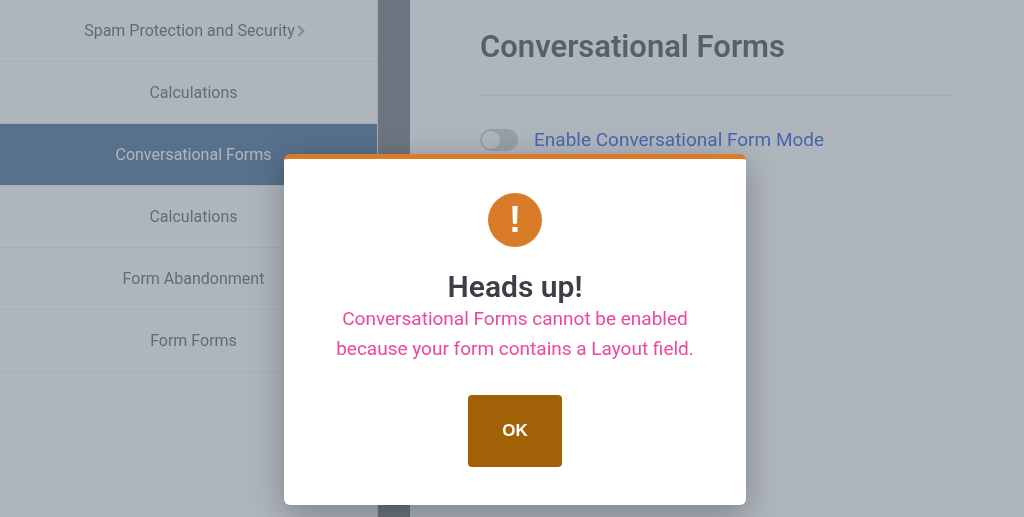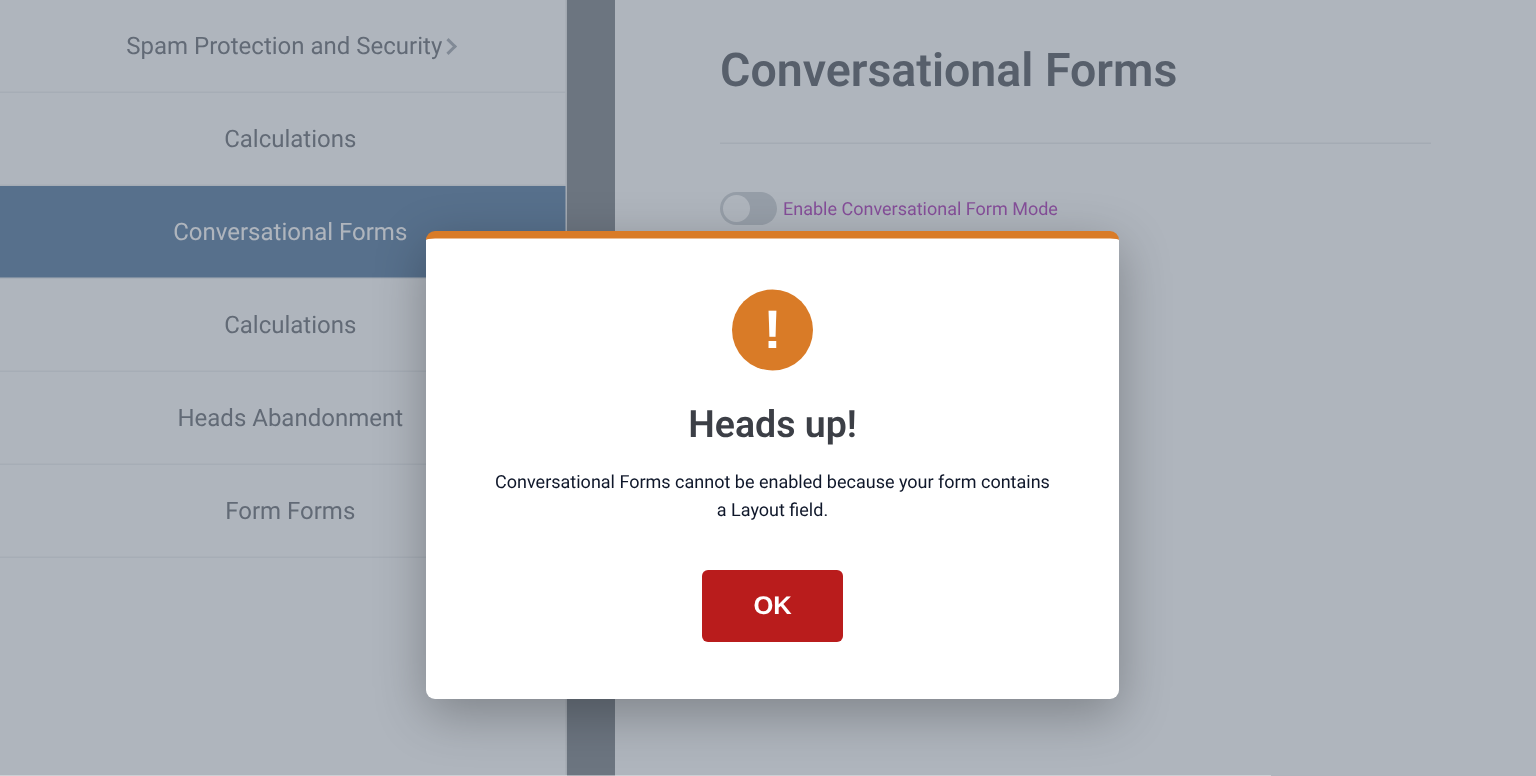--- a/index.html
+++ b/index.html
@@ -60,23 +60,23 @@
       margin-bottom: 30px;
     }
     .hr {
       height: 1px;
       background: #e7e8ea;
       margin-bottom: 32px;
     }
     .toggle-row {
       display: flex;
       align-items: center;
-      gap: 4px;
-      color: #a21caf;
-      font-size: 12px;
+      gap: 16px;
+      color: #1d4ed8;
+      font-size: 19px;
     }
     .toggle {
       width: 38px;
       height: 22px;
       border-radius: 11px;
       background: #c8ccd0;
       position: relative;
       cursor: pointer;
     }
     .toggle-knob {
@@ -116,39 +116,38 @@
       justify-content: center;
     }
     .warn-icon .bang {
       color: #ffffff;
       font-weight: 700;
       font-size: 36px;
       line-height: 1;
       font-family: Arial, sans-serif;
     }
     .modal-title {
-      font-size: 25px;
+      font-size: 30px;
       font-weight: 600;
       color: #3c3f46;
     }
     .modal-msg {
-      font-size: 12px;
-      color: #0f172a;
+      font-size: 19px;
+      color: #ec4899;
       line-height: 1.6;
       margin-bottom: 30px;
       padding: 0 6px;
-      margin-top: 14px;
     }
     .modal-ok {
       display: inline-block;
-      background: #b91c1c;
+      background: #a16207;
       color: #ffffff;
       font-size: 17px;
       font-weight: 600;
-      padding: 14px 34px;
+      padding: 26px 34px;
       border: none;
       border-radius: 4px;
       cursor: pointer;
     }
   </style>
 </head>
 <body>
 
 <div class="app">
   <div class="sidebar">
@@ -159,21 +158,21 @@
     <div class="sidebar-item">
       <span>Calculations</span>
     </div>
     <div class="sidebar-item active">
       <span>Conversational Forms</span>
     </div>
     <div class="sidebar-item">
       <span>Calculations</span>
     </div>
     <div class="sidebar-item">
-      <span>Heads Abandonment</span>
+      <span>Form Abandonment</span>
     </div>
     <div class="sidebar-item">
       <span>Form Forms</span>
     </div>
   </div>
 
   <div class="divider-col"></div>
 
   <div class="main">
     <h1 class="page-title">Conversational Forms</h1>

